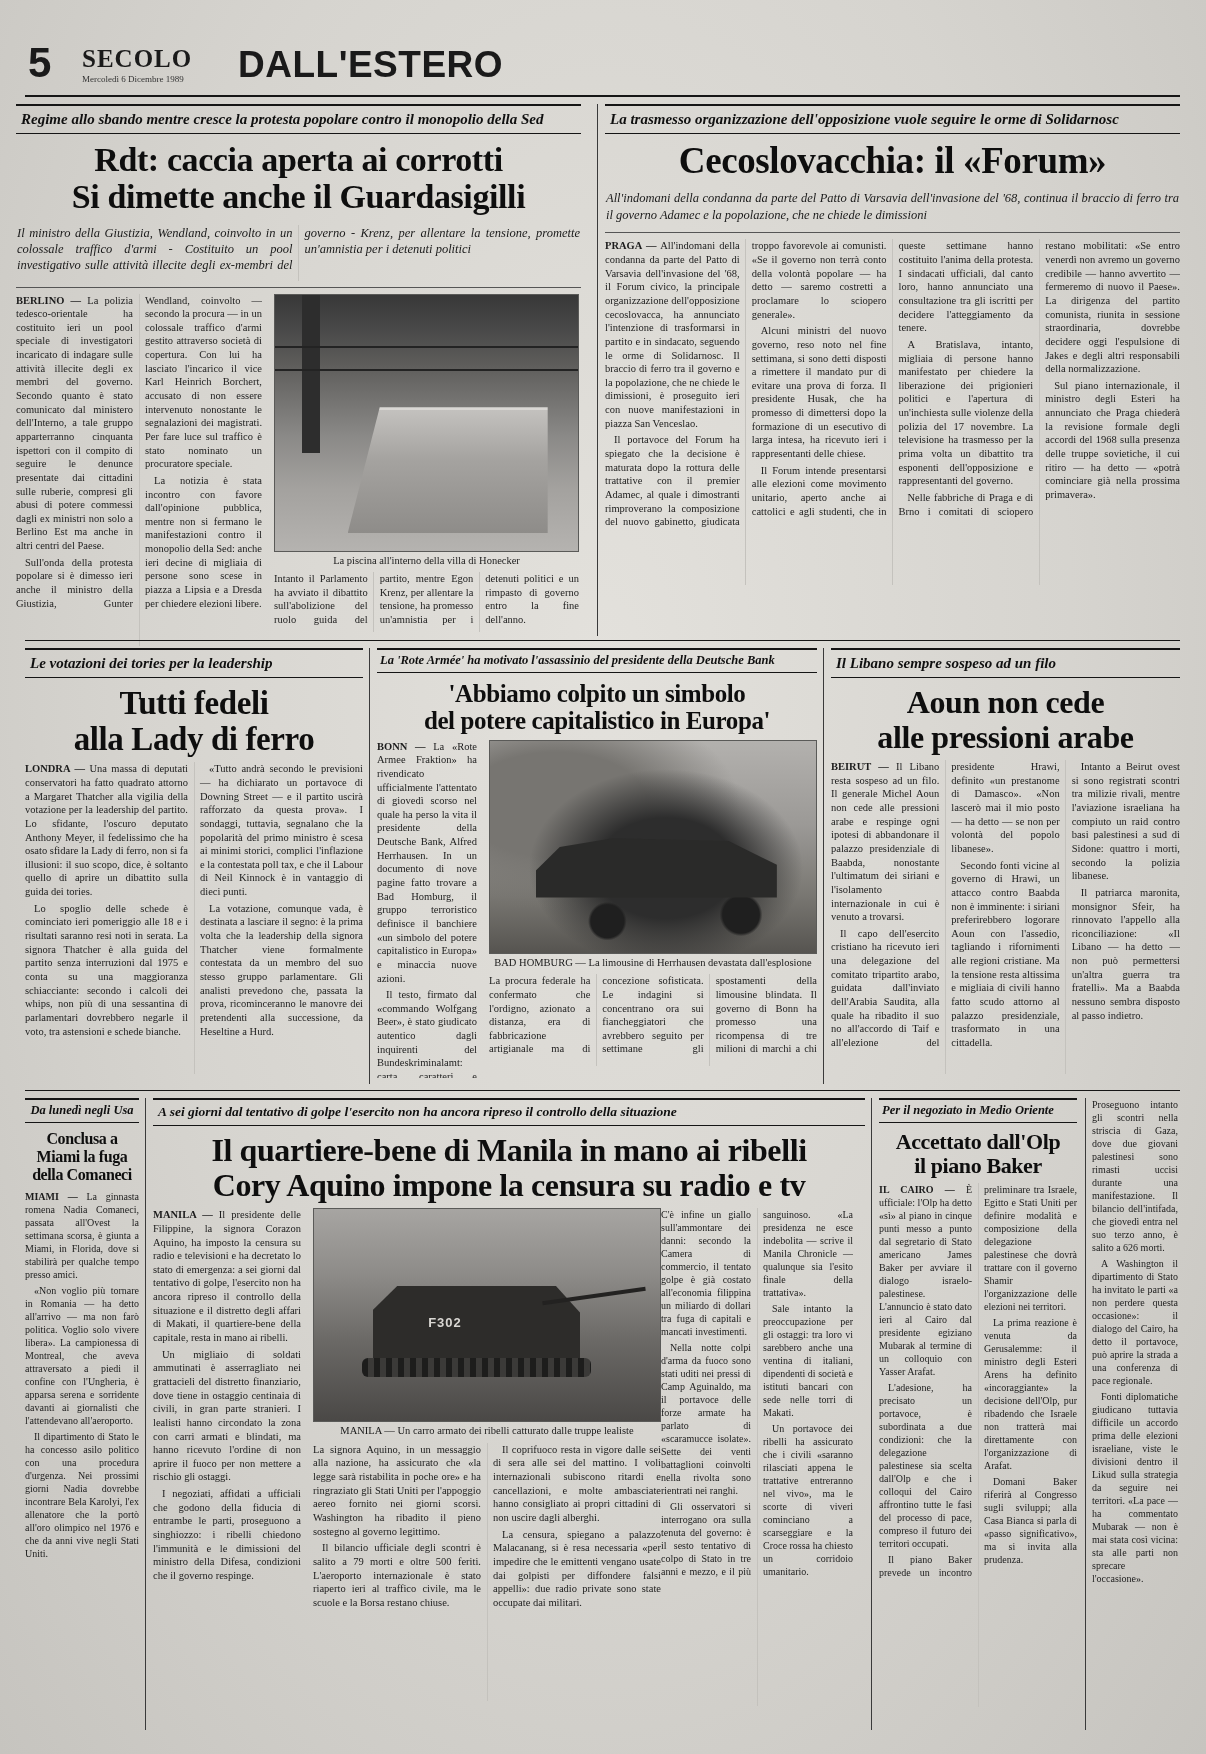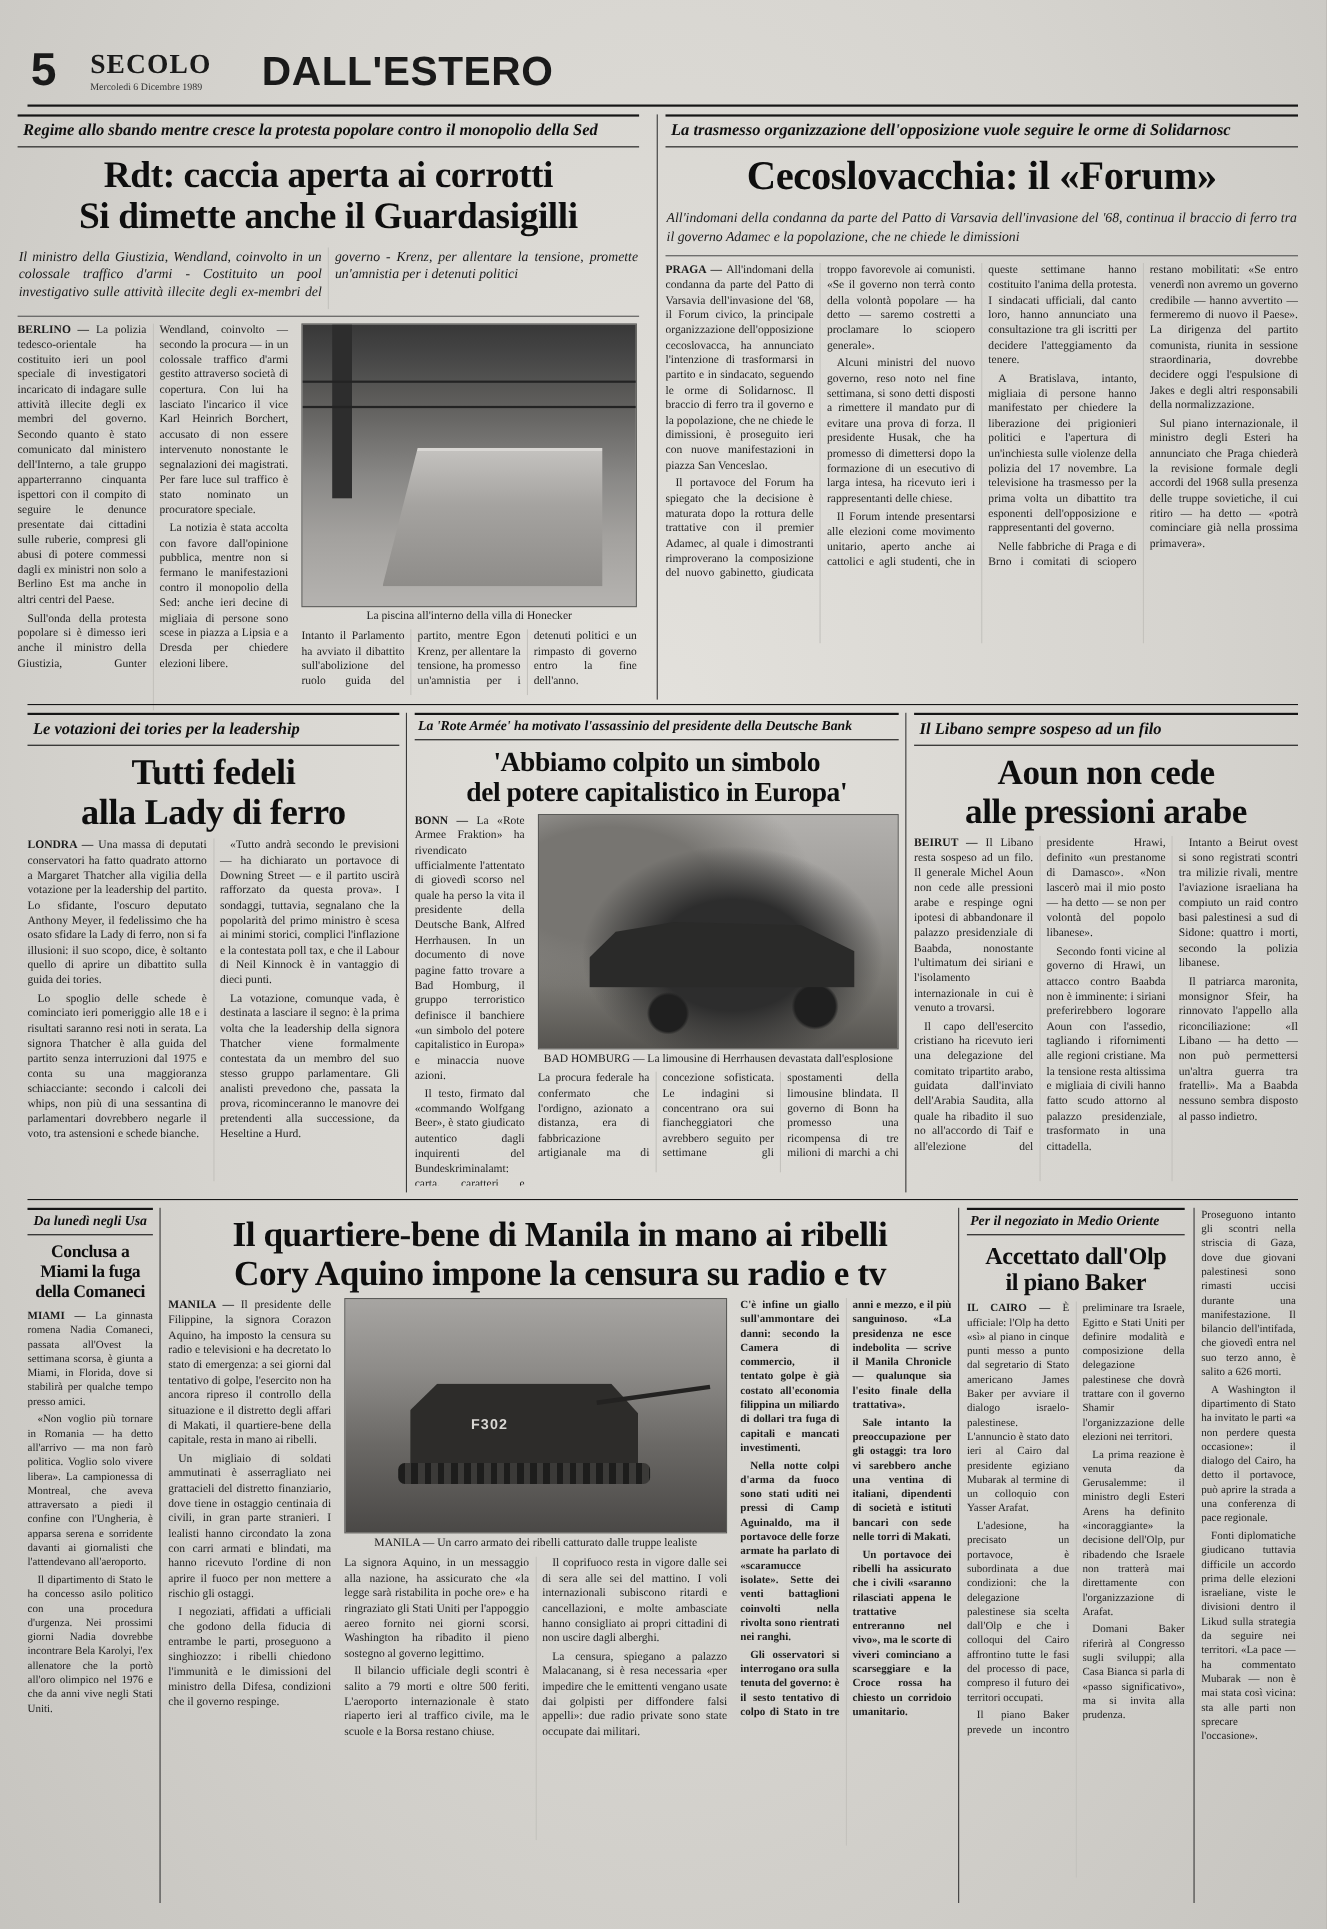--- a/index.html
+++ b/index.html
@@ -75,21 +75,21 @@
     <div class="kicker">Regime allo sbando mentre cresce la protesta popolare contro il monopolio della Sed</div>
     <h1 class="hl" style="font-size:34px;">
       <span>Rdt: caccia aperta ai corrotti</span><br>
       <span>Si dimette anche il Guardasigilli</span>
     </h1>
     <div class="subhead cols2" style="height:56px;overflow:hidden;">Il ministro della Giustizia, Wendland, coinvolto in un colossale traffico d'armi - Costituito un pool investigativo sulle attività illecite degli ex-membri del governo - Krenz, per allentare la tensione, promette un'amnistia per i detenuti politici</div>
     <div class="row" style="margin-top:6px;">
       <div class="bt cols2" style="width:246px;height:352px;">
           <p class="para first"><b>BERLINO —</b> La polizia tedesco-orientale ha costituito ieri un pool speciale di investigatori incaricato di indagare sulle attività illecite degli ex membri del governo. Secondo quanto è stato comunicato dal ministero dell'Interno, a tale gruppo apparterranno cinquanta ispettori con il compito di seguire le denunce presentate dai cittadini sulle ruberie, compresi gli abusi di potere commessi dagli ex ministri non solo a Berlino Est ma anche in altri centri del Paese.</p>
           <p class="para">Sull'onda della protesta popolare si è dimesso ieri anche il ministro della Giustizia, Gunter Wendland, coinvolto — secondo la procura — in un colossale traffico d'armi gestito attraverso società di copertura. Con lui ha lasciato l'incarico il vice Karl Heinrich Borchert, accusato di non essere intervenuto nonostante le segnalazioni dei magistrati. Per fare luce sul traffico è stato nominato un procuratore speciale.</p>
-          <p class="para">La notizia è stata accolta con favore dall'opinione pubblica, mentre non si fermano le manifestazioni contro il monopolio della Sed: anche ieri decine di migliaia di persone sono scese in piazza a Lipsia e a Dresda per chiedere elezioni libere.</p>
+          <p class="para">La notizia è stata incontro con favore dall'opinione pubblica, mentre non si fermano le manifestazioni contro il monopolio della Sed: anche ieri decine di migliaia di persone sono scese in piazza a Lipsia e a Dresda per chiedere elezioni libere.</p>
         </div>
       <div style="width:305px;margin-left:12px;">
         <div class="photo photo-pool" style="height:256px;">
           <div class="pool-col"></div>
           <div class="pool-rail1"></div>
           <div class="pool-rail2"></div>
           <div class="pool-water"></div>
         </div>
         <div class="caption">La piscina all'interno della villa di Honecker</div>
         <div class="bt cols3" style="height:60px;margin-top:2px;">
@@ -184,20 +184,21 @@
     <div class="bt" style="height:496px;font-size:10px;">
         <p class="para first"><b>MIAMI —</b> La ginnasta romena Nadia Comaneci, passata all'Ovest la settimana scorsa, è giunta a Miami, in Florida, dove si stabilirà per qualche tempo presso amici.</p>
         <p class="para">«Non voglio più tornare in Romania — ha detto all'arrivo — ma non farò politica. Voglio solo vivere libera». La campionessa di Montreal, che aveva attraversato a piedi il confine con l'Ungheria, è apparsa serena e sorridente davanti ai giornalisti che l'attendevano all'aeroporto.</p>
         <p class="para">Il dipartimento di Stato le ha concesso asilo politico con una procedura d'urgenza. Nei prossimi giorni Nadia dovrebbe incontrare Bela Karolyi, l'ex allenatore che la portò all'oro olimpico nel 1976 e che da anni vive negli Stati Uniti.</p>
       </div>
   </section>
 
   <div class="vdiv" style="left:145px;top:1098px;height:632px;"></div>
 
   <section class="abs" style="left:153px;top:1098px;width:712px;height:632px;">
+    <div class="kicker" style="font-size:13.5px;">A sei giorni dal tentativo di golpe l'esercito non ha ancora ripreso il controllo della situazione</div>
     <h1 class="hl" style="font-size:32px;">
       <span>Il quartiere-bene di Manila in mano ai ribelli</span><br>
       <span>Cory Aquino impone la censura su radio e tv</span>
     </h1>
     <div class="row" style="margin-top:4px;">
       <div class="bt" style="width:148px;height:498px;">
           <p class="para first"><b>MANILA —</b> Il presidente delle Filippine, la signora Corazon Aquino, ha imposto la censura su radio e televisioni e ha decretato lo stato di emergenza: a sei giorni dal tentativo di golpe, l'esercito non ha ancora ripreso il controllo della situazione e il distretto degli affari di Makati, il quartiere-bene della capitale, resta in mano ai ribelli.</p>
           <p class="para">Un migliaio di soldati ammutinati è asserragliato nei grattacieli del distretto finanziario, dove tiene in ostaggio centinaia di civili, in gran parte stranieri. I lealisti hanno circondato la zona con carri armati e blindati, ma hanno ricevuto l'ordine di non aprire il fuoco per non mettere a rischio gli ostaggi.</p>
           <p class="para">I negoziati, affidati a ufficiali che godono della fiducia di entrambe le parti, proseguono a singhiozzo: i ribelli chiedono l'immunità e le dimissioni del ministro della Difesa, condizioni che il governo respinge.</p>
         </div>
@@ -209,21 +210,21 @@
           <div class="tank-label">F302</div>
         </div>
         <div class="caption">MANILA — Un carro armato dei ribelli catturato dalle truppe lealiste</div>
         <div class="bt cols2" style="height:258px;margin-top:2px;">
             <p class="para first">La signora Aquino, in un messaggio alla nazione, ha assicurato che «la legge sarà ristabilita in poche ore» e ha ringraziato gli Stati Uniti per l'appoggio aereo fornito nei giorni scorsi. Washington ha ribadito il pieno sostegno al governo legittimo.</p>
             <p class="para">Il bilancio ufficiale degli scontri è salito a 79 morti e oltre 500 feriti. L'aeroporto internazionale è stato riaperto ieri al traffico civile, ma le scuole e la Borsa restano chiuse.</p>
             <p class="para">Il coprifuoco resta in vigore dalle sei di sera alle sei del mattino. I voli internazionali subiscono ritardi e cancellazioni, e molte ambasciate hanno consigliato ai propri cittadini di non uscire dagli alberghi.</p>
             <p class="para">La censura, spiegano a palazzo Malacanang, si è resa necessaria «per impedire che le emittenti vengano usate dai golpisti per diffondere falsi appelli»: due radio private sono state occupate dai militari.</p>
           </div>
       </div>
-      <div class="bt cols2" style="width:192px;height:498px;margin-left:12px;font-size:10px;font-weight:bold;">
+      <div class="bt cols2" style="width:192px;height:498px;margin-left:0;font-size:10px;">
           <p class="para first">C'è infine un giallo sull'ammontare dei danni: secondo la Camera di commercio, il tentato golpe è già costato all'economia filippina un miliardo di dollari tra fuga di capitali e mancati investimenti.</p>
           <p class="para">Nella notte colpi d'arma da fuoco sono stati uditi nei pressi di Camp Aguinaldo, ma il portavoce delle forze armate ha parlato di «scaramucce isolate». Sette dei venti battaglioni coinvolti nella rivolta sono rientrati nei ranghi.</p>
           <p class="para">Gli osservatori si interrogano ora sulla tenuta del governo: è il sesto tentativo di colpo di Stato in tre anni e mezzo, e il più sanguinoso. «La presidenza ne esce indebolita — scrive il Manila Chronicle — qualunque sia l'esito finale della trattativa».</p>
           <p class="para">Sale intanto la preoccupazione per gli ostaggi: tra loro vi sarebbero anche una ventina di italiani, dipendenti di società e istituti bancari con sede nelle torri di Makati.</p>
           <p class="para">Un portavoce dei ribelli ha assicurato che i civili «saranno rilasciati appena le trattative entreranno nel vivo», ma le scorte di viveri cominciano a scarseggiare e la Croce rossa ha chiesto un corridoio umanitario.</p>
         </div>
     </div>
   </section>
 
   <div class="vdiv" style="left:871px;top:1098px;height:632px;"></div>

